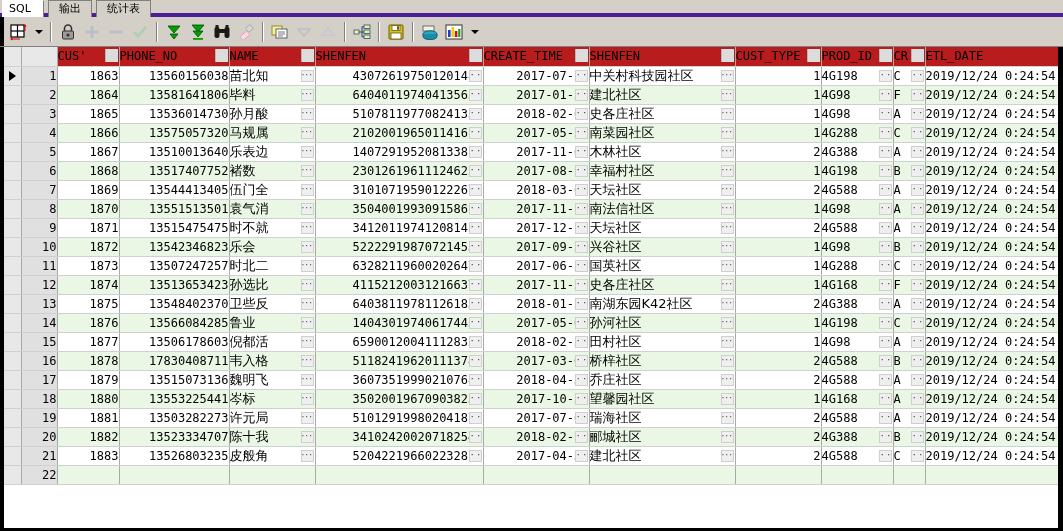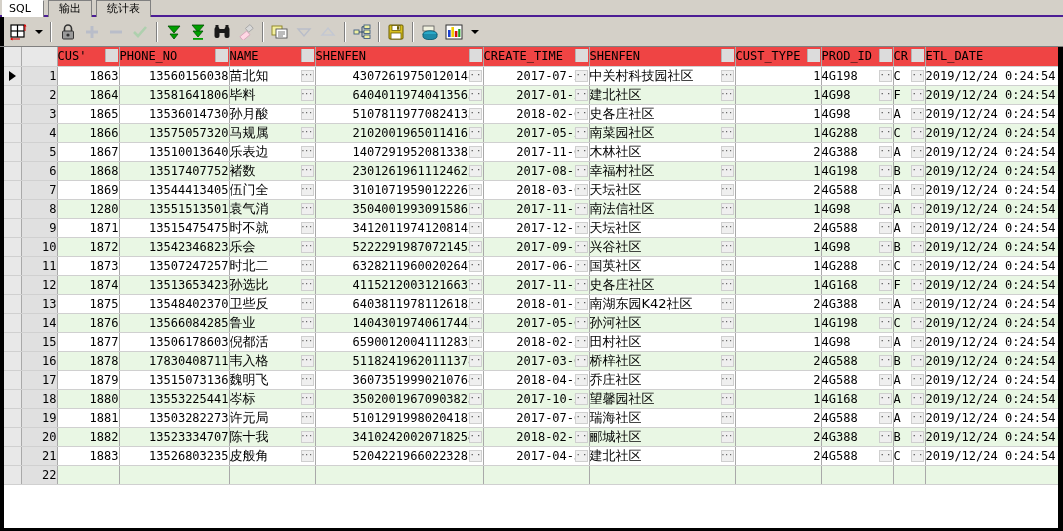--- a/index.html
+++ b/index.html
@@ -16,21 +16,21 @@
     background: #d4d0c8;
     display: flex;
     flex-direction: column;
   }
 
   
   .tabstrip {
     height: 17px;
     background: #d4d0c8;
     position: relative;
-    border-bottom: 2px solid #4c1d95;
+    border-bottom: 4px solid #4c1d95;
     flex: 0 0 17px;
     padding-left: 2px;
   }
   .tab {
     display: inline-block;
     height: 17px;
     line-height: 15px;
     padding: 0 10px;
     font-size: 11px;
     color: #000;
@@ -146,21 +146,21 @@
   table.grid th, table.grid td {
     padding: 0;
     height: 19px;
     border-right: 1px solid #a9a9a9;
     border-bottom: 1px solid #d0d0d0;
     overflow: hidden;
     white-space: nowrap;
     vertical-align: middle;
   }
   thead th {
-    background: #ef4444;
+    background: #b91c1c;
     border-bottom: 1px solid #808080;
     border-right: 1px solid #a0a0a0;
     font-weight: normal;
     text-align: left;
     height: 18px;
     color: #000;
     font-size: 12px;
     position: relative;
     padding-left: 3px;
     cursor: default;
@@ -507,21 +507,21 @@
             <td class="data num"><span>2018-03-07</span><span class="ell">···</span></td>
             <td class="data cn"><span>天坛社区</span><span class="ell">···</span></td>
             <td class="data num"><span>2</span></td>
             <td class="data"><span>4G588</span><span class="ell">···</span></td>
             <td class="data"><span>A</span><span class="ell">···</span></td>
             <td class="data dropcell"><span>2019/12/24 0:24:54</span></td>
           </tr>
           <tr class="alt">
             <td class="rowsel"></td>
             <td class="rownum">8</td>
-            <td class="data num"><span>1280</span></td>
+            <td class="data num"><span>1870</span></td>
             <td class="data num"><span>13551513501</span></td>
             <td class="data cn"><span>袁气消</span><span class="ell">···</span></td>
             <td class="data num"><span>350400199309158612</span><span class="ell">···</span></td>
             <td class="data num"><span>2017-11-19</span><span class="ell">···</span></td>
             <td class="data cn"><span>南法信社区</span><span class="ell">···</span></td>
             <td class="data num"><span>1</span></td>
             <td class="data"><span>4G98</span><span class="ell">···</span></td>
             <td class="data"><span>A</span><span class="ell">···</span></td>
             <td class="data dropcell"><span>2019/12/24 0:24:54</span></td>
           </tr>

